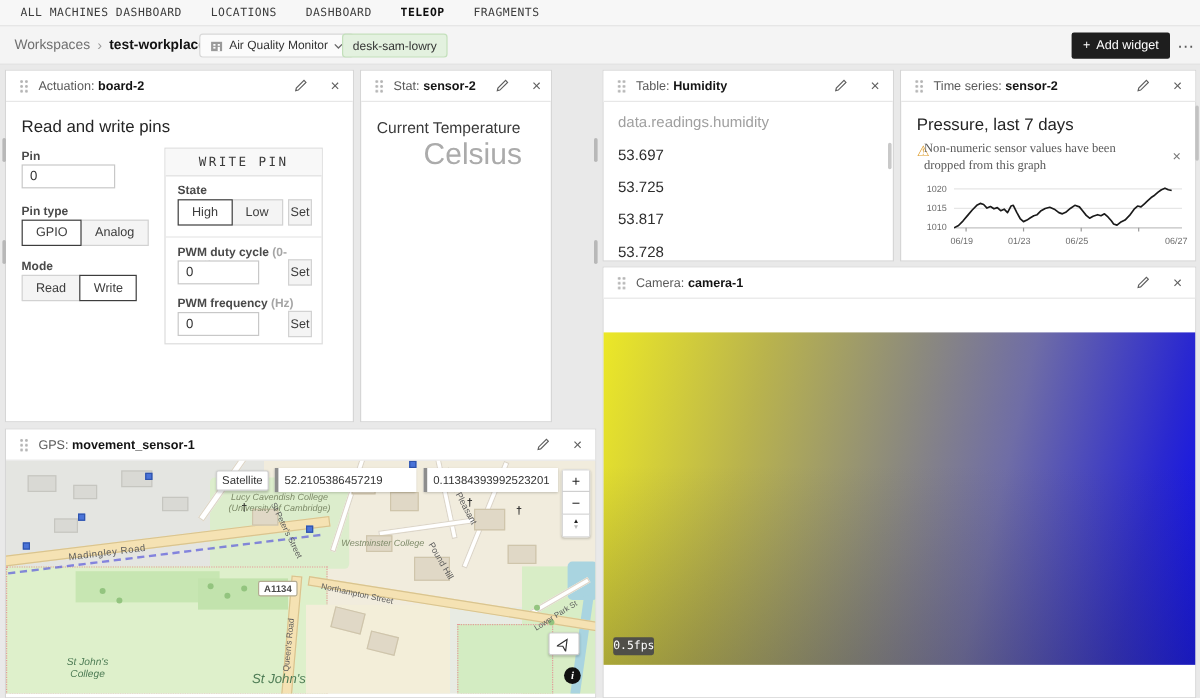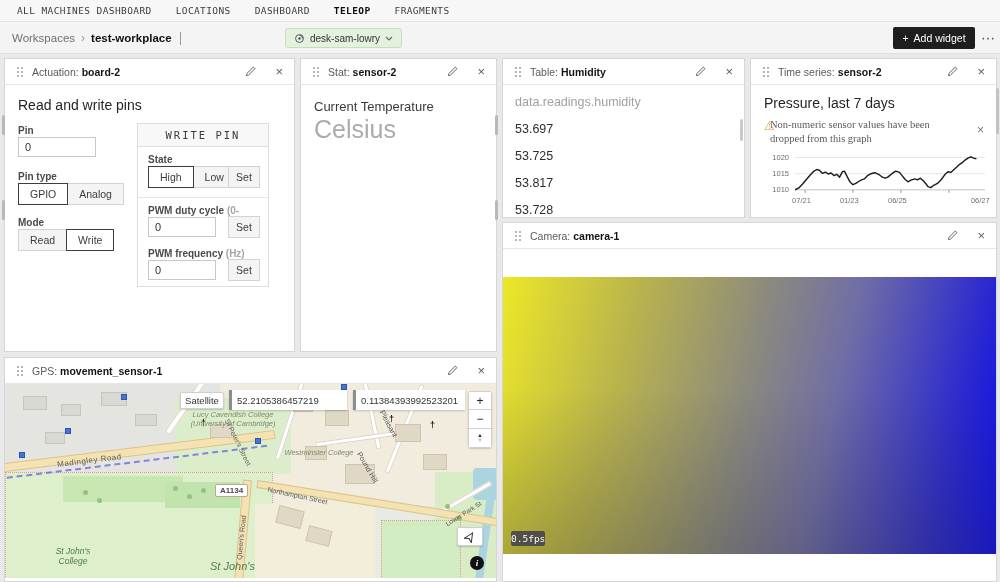--- a/index.html
+++ b/index.html
@@ -65,38 +65,38 @@
     font-size:11px; padding:0 6px; height:20px; font-family:"Liberation Sans",sans-serif;
   }
   .seg { position:absolute; display:flex; }
   .segbtn {
     font-size:10.5px; padding:4px 11px; background:#f4f4f4;
     border:1px solid #d2d2d2; color:#3c3c3c; cursor:pointer;
   }
   .segbtn + .segbtn { margin-left:-1px; }
   .segbtn.sel { background:#fff; border:1px solid #3d3d3d; position:relative; z-index:1; }
   .setbtn {
-    position:absolute; font-size:10.5px; width:32px; height:22px; background:#f4f4f4;
+    position:absolute; font-size:10.5px; width:20px; height:22px; background:#f4f4f4;
     border:1px solid #d2d2d2; color:#3c3c3c; cursor:pointer;
   }
   .heading { position:absolute; font-size:14px; color:#252525; }
 
   .panel { position:absolute; border:1px solid #ddd; background:#fff; }
   .panel-h {
     height:23px; background:#f8f8f8; border-bottom:1px solid #e0e0e0;
     display:flex; align-items:center; justify-content:center;
     font-family:"DejaVu Sans Mono",monospace; font-size:10.5px; letter-spacing:2px; color:#3a3a3a;
   }
   .pdiv { position:absolute; left:0; right:0; border-top:1px solid #e6e6e6; }
 
   
   .stat-label { position:absolute; font-size:13px; color:#3a3a3a; }
   .stat-row { position:absolute; display:flex; align-items:baseline; gap:7px; }
   .stat-val { font-family:"DejaVu Sans Mono",monospace; font-weight:bold; font-size:25px; color:#131313; letter-spacing:1px; }
-  .stat-unit { font-size:25px; color:#ababab; }
+  .stat-unit { font-size:25px; color:#ababab;margin-left:39px; }
 
   
   .tbl-col { position:absolute; font-size:12.5px; color:#a0a0a0; }
   .tbl-row { position:absolute; font-size:12.5px; color:#2d2d2d; }
   .scroll-thumb { position:absolute; width:3px; border-radius:2px; background:#c9c9c9; }
 
   
   .warn-icon { position:absolute; font-size:12px; color:#dd9a26; }
   .warn-text { position:absolute; font-size:10.5px; color:#5a5a5a; line-height:1.35; width:172px; }
   .warn-x { position:absolute; font-size:12px; color:#777; cursor:pointer; }
@@ -174,22 +174,35 @@
 </div>
 
 <div class="toolbar">
   <div class="crumb">
     <span class="root">Workspaces</span>
     <span class="sep">›</span>
     <span class="cur">test-workplace</span>
     <span class="caret"></span>
   </div>
 
-
-  <div class="pill green" style="left:285px;">
+  <div class="pill gray" style="left:166px;">
+    <svg width="11" height="11" viewBox="0 0 12 12">
+      <rect x="1" y="2" width="10" height="8.5" fill="#9a9a9a"></rect>
+      <rect x="3" y="4" width="2" height="1.6" fill="#fff"></rect>
+        <rect x="7" y="4" width="2" height="1.6" fill="#fff"></rect>
+      <rect x="3" y="6.6" width="2" height="1.6" fill="#fff"></rect>
+        <rect x="7" y="6.6" width="2" height="3.9" fill="#fff"></rect>
+    </svg>
+    <span>Air Quality Monitor</span>
+    <svg width="8" height="5" viewBox="0 0 8 5">
+      <path d="M1 1 L4 4 L7 1" fill="none" stroke="#666" stroke-width="1.1"></path>
+    </svg>
+  </div>
+
+  <div class="pill green" style="left:285px;flex-direction:column;">
     <svg width="11" height="11" viewBox="0 0 12 12">
       <circle cx="6" cy="6" r="4.3" fill="none" stroke="#4a4a4a" stroke-width="1"></circle>
       <circle cx="6" cy="6" r="1.3" fill="#4a4a4a"></circle>
       <path d="M6 2.6 A3.4 3.4 0 0 1 9.4 6" fill="none" stroke="#4a4a4a" stroke-width="1"></path>
     </svg>
     <span>desk-sam-lowry</span>
     <svg width="8" height="5" viewBox="0 0 8 5">
       <path d="M1 1 L4 4 L7 1" fill="none" stroke="#666" stroke-width="1.1"></path>
     </svg>
   </div>
@@ -245,21 +258,21 @@
     <input class="tin" style="left: 10px; top: 93px; width: 68px;" value="0">
     <button class="setbtn" style="right:8px; top:92px;">Set</button>
     <div class="flabel" style="left:10px; top:124px;">
       <span>PWM frequency</span> <span class="funit">(Hz)</span>
     </div>
     <input class="tin" style="left: 10px; top: 136px; width: 68px;" value="0">
     <button class="setbtn" style="right:8px; top:135px;">Set</button>
   </div>
 </div>
 
-<div class="widget" style="left:300px; top:58px; width:197px; height:294px;">
+<div class="widget" style="left:300px; top:58px; width:160px; height:294px;">
   <div class="whead">
     <span class="drag"></span>
     <span class="wtitle"><span>Stat:</span><b>sensor-2</b></span>
     <span class="hsp"></span>
     <span class="hicon">
         <svg width="13" height="13" viewBox="0 0 16 16">
           <path d="M3 13 L3.6 10.4 L11.5 2.5 L13.5 4.5 L5.6 12.4 Z" fill="none" stroke="#5f5f5f" stroke-width="1.2"></path>
         </svg>
       </span>
     <span class="hicon">×</span>
@@ -316,21 +329,21 @@
         <line x1="0" x2="190" y1="6.4788732394365995" y2="6.4788732394365995" stroke="#e6e6e6"></line>
         <line x1="0" x2="190" y1="22.676056338028097" y2="22.676056338028097" stroke="#e6e6e6"></line>
         <line x1="0" x2="190" y1="38.87323943661959" y2="38.87323943661959" stroke="#c2c2c2"></line>
         <line x1="10.07" x2="10.07" y1="38.87323943661959" y2="41.87323943661959" stroke="#9a9a9a"></line>
         <line x1="57.949999999999996" x2="57.949999999999996" y1="38.87323943661959" y2="41.87323943661959" stroke="#9a9a9a"></line>
         <line x1="106.02000000000001" x2="106.02000000000001" y1="38.87323943661959" y2="41.87323943661959" stroke="#9a9a9a"></line>
         <line x1="153.9" x2="153.9" y1="38.87323943661959" y2="41.87323943661959" stroke="#9a9a9a"></line>
         <polyline points="0.0,38.9 3.8,36.9 7.6,33.0 11.4,28.5 15.2,24.0 19.0,20.1 21.9,18.5 24.7,19.4 27.5,22.4 30.4,21.1 33.3,23.0 36.1,22.0 38.9,24.6 41.8,23.3 44.6,26.2 47.5,20.7 49.4,20.1 52.3,25.9 55.1,31.1 57.9,33.7 60.8,32.4 63.7,30.5 66.5,28.8 69.3,27.9 72.2,24.9 76.0,22.7 79.8,21.7 83.6,23.3 87.4,26.2 90.3,27.2 93.1,25.9 96.9,22.7 100.7,20.1 104.5,21.4 107.3,24.9 110.2,28.5 113.0,30.8 115.9,29.2 119.7,27.9 122.5,28.8 125.4,27.2 128.3,29.8 131.1,33.0 133.0,35.6 135.8,36.6 138.7,34.3 142.5,32.4 146.3,28.5 150.1,23.3 153.0,20.7 155.8,21.4 158.7,18.8 161.5,16.2 164.3,13.6 167.2,11.7 170.1,9.1 172.9,7.1 175.8,5.8 178.6,7.1 181.4,7.8" fill="none" stroke="#1a1a1a" stroke-width="1.4" stroke-linejoin="round"></polyline>
       </svg>
     <div id="ts-xlabels" class="ts-xlabels">
-        <span style="left: -2.93px; top: 44.8732px;">07/21</span>
+        <span style="left: -2.93px; top: 44.8732px;">06/19</span>
         <span style="left: 44.95px; top: 44.8732px;">01/23</span>
         <span style="left: 93.02px; top: 44.8732px;">06/25</span>
         <span style="left: 140.9px; top: 44.8732px; padding-left: 35px;">06/27</span>
       </div>
   </div>
 </div>
 
 <div class="widget" style="left:502px; top:222px; width:495px; height:360px;">
   <div class="whead">
     <span class="drag"></span>

